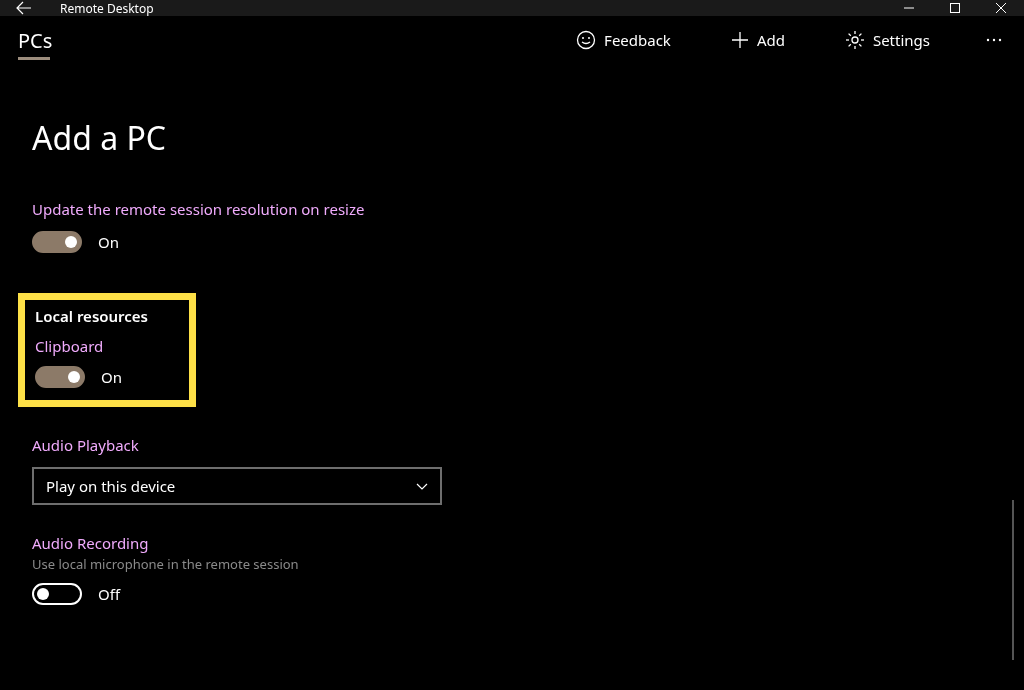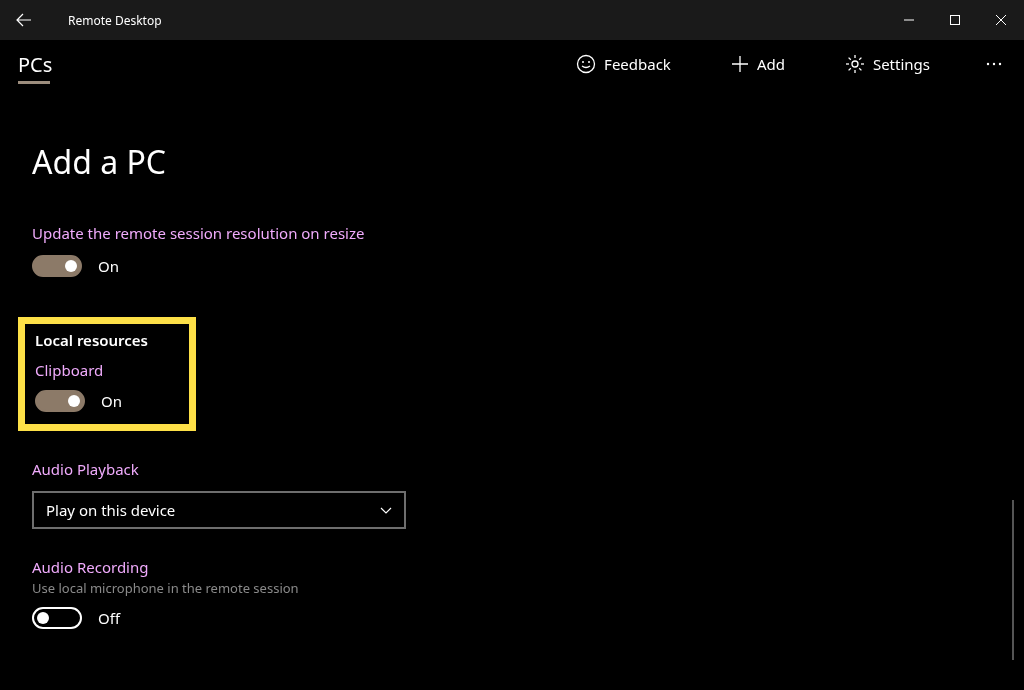--- a/index.html
+++ b/index.html
@@ -8,25 +8,24 @@
     width: 1024px;
     height: 690px;
     background: #000000;
     color: #ffffff;
     font-family: "Segoe UI", -apple-system, system-ui, sans-serif;
     font-weight: 400;
     overflow: hidden;
     -webkit-font-smoothing: antialiased;
   }
   .titlebar {
-    height: 40px;
+    height: 16px;
     display: flex;
     align-items: center;
     background: #1a1a1a;
-    gap: 8px;
   }
   .back-button {
     width: 48px;
     height: 32px;
     display: flex;
     align-items: center;
     justify-content: center;
     cursor: pointer;
   }
   .title-text {
@@ -158,21 +157,21 @@
   }
   .highlight-box .setting-label {
     font-weight: 400;
     margin-top: 6px;
     margin-bottom: 10px;
   }
   .highlight-box .toggle-row {
     margin-bottom: 4px;
   }
   .select {
-    width: 374px;
+    width: 410px;
     height: 38px;
     border: 2px solid #6e6e6e;
     background: #000;
     display: flex;
     align-items: center;
     justify-content: space-between;
     padding: 0 12px;
     font-size: 15px;
     cursor: pointer;
     box-sizing: border-box;

